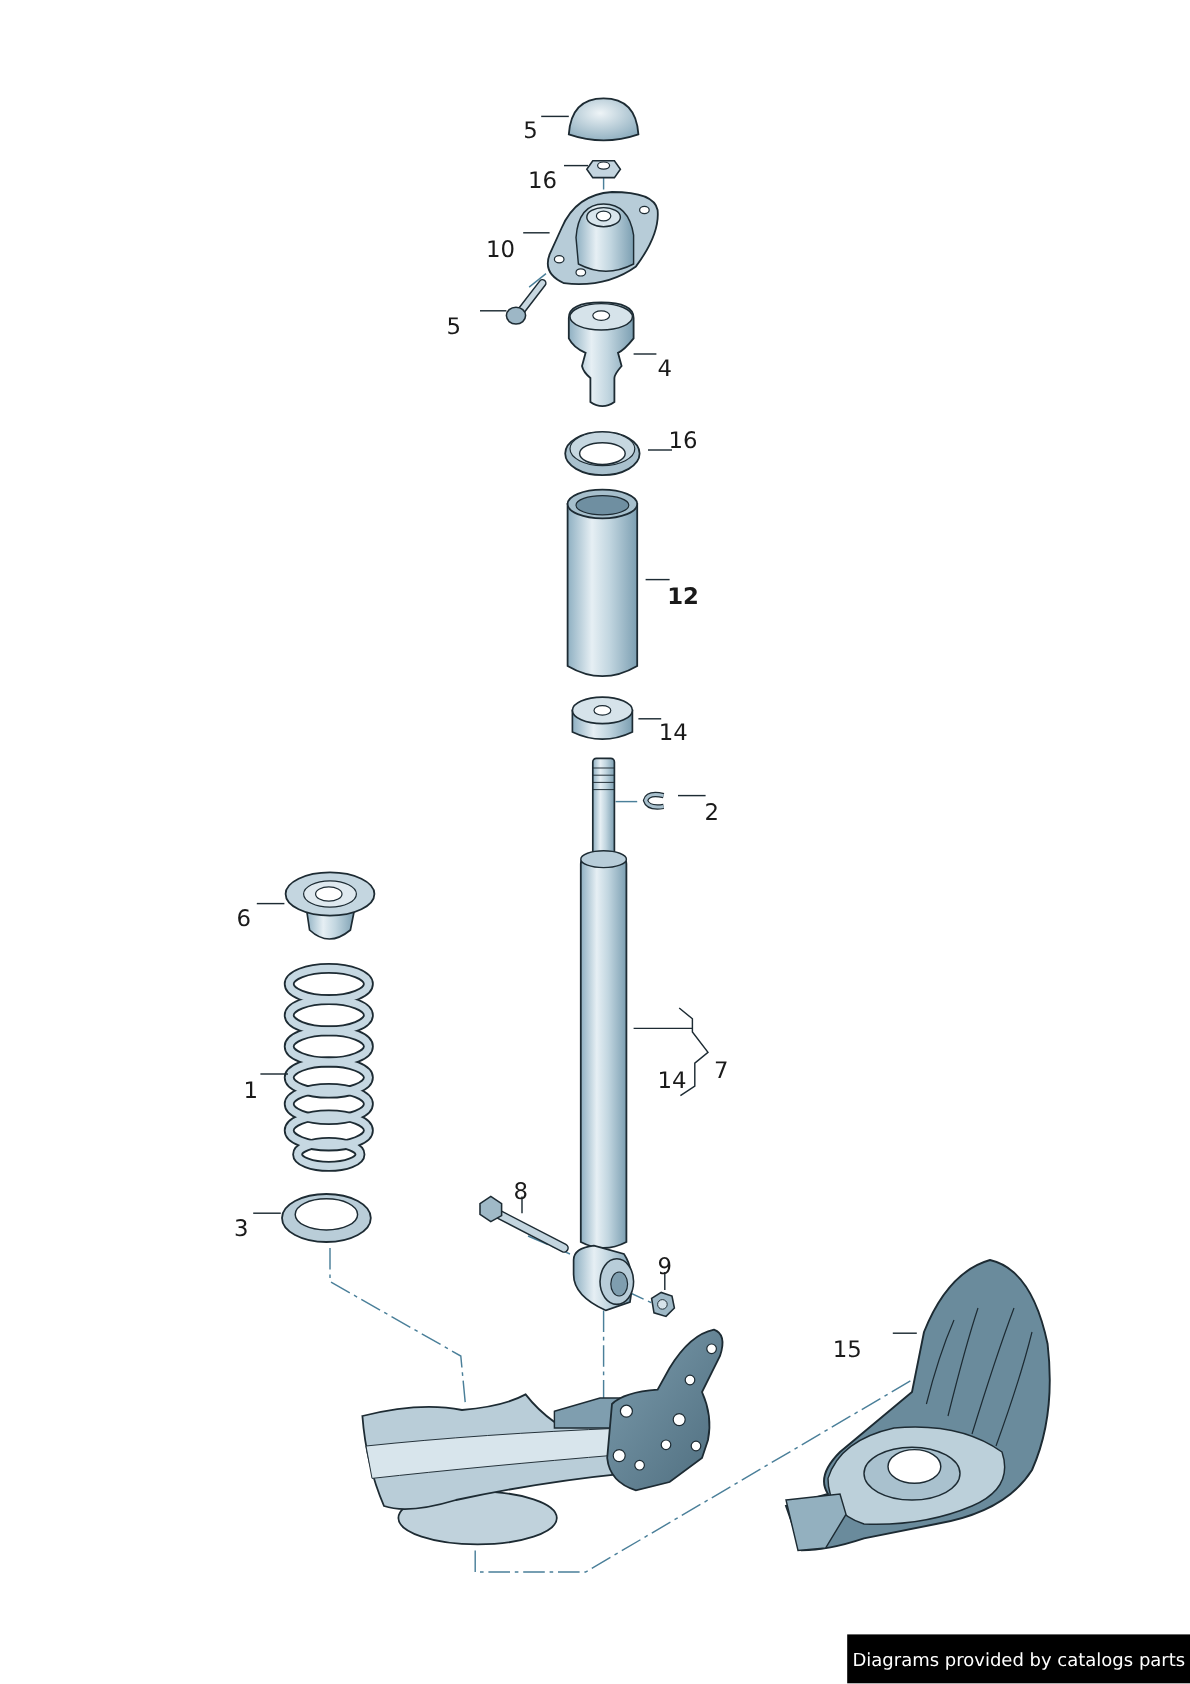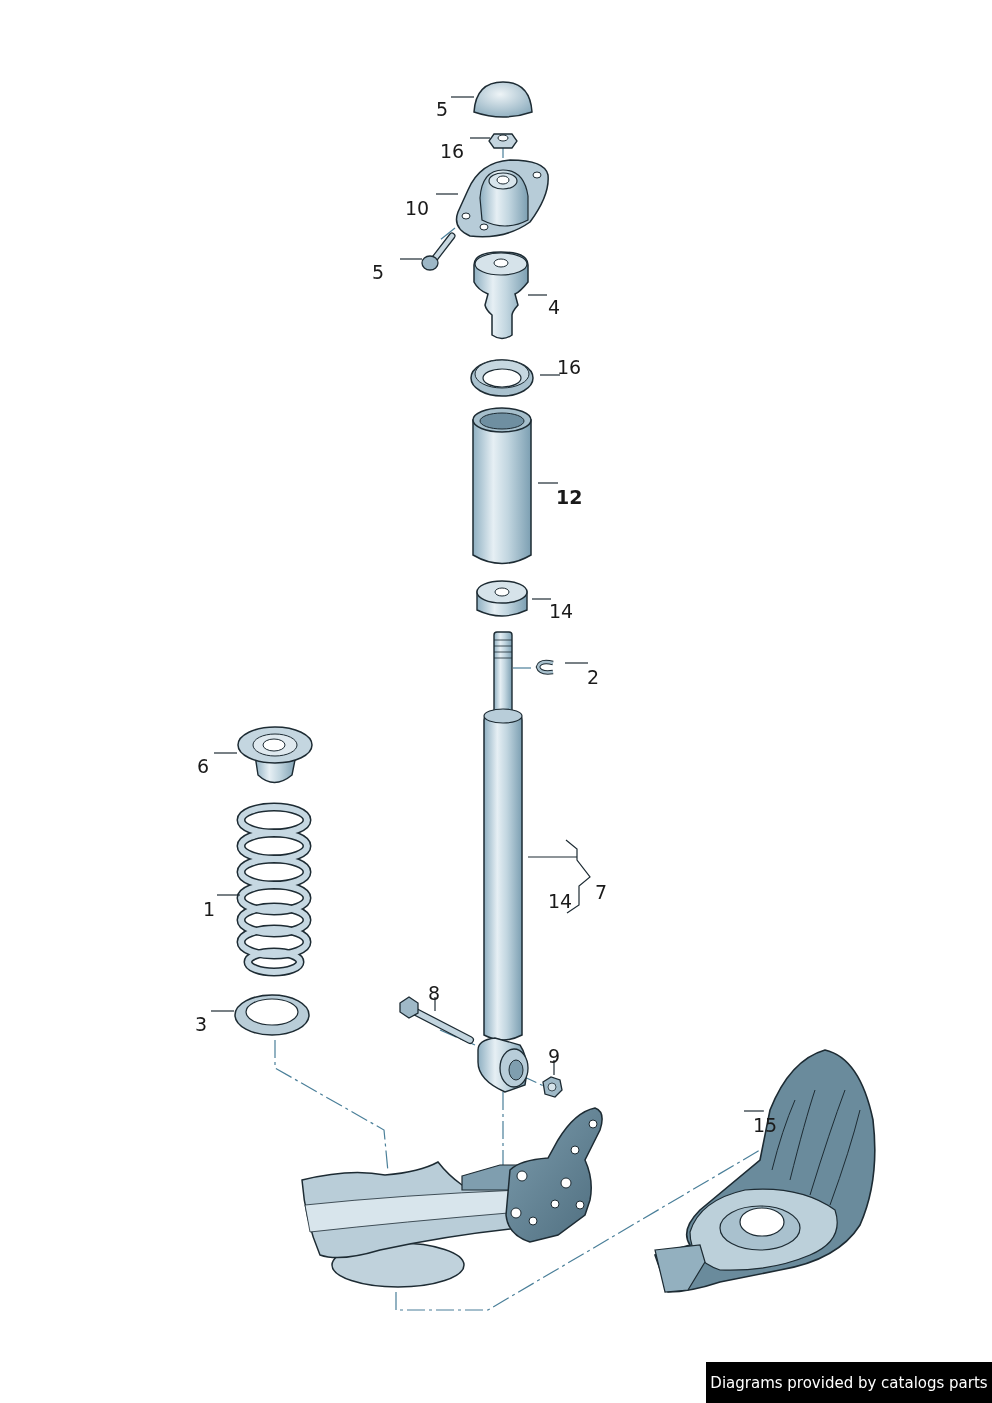--- a/index.html
+++ b/index.html
@@ -217,15 +217,15 @@
 <div class="callout" style="left:556px;top:488px;font-weight:bold;">12</div>
 <div class="callout" style="left:549px;top:602px;">14</div>
 <div class="callout" style="left:587px;top:668px;">2</div>
 <div class="callout" style="left:595px;top:883px;">7</div>
 <div class="callout" style="left:548px;top:892px;">14</div>
 <div class="callout" style="left:197px;top:757px;">6</div>
 <div class="callout" style="left:203px;top:900px;">1</div>
 <div class="callout" style="left:195px;top:1015px;">3</div>
 <div class="callout" style="left:428px;top:984px;">8</div>
 <div class="callout" style="left:548px;top:1047px;">9</div>
-<div class="callout" style="left:753px;top:1116px;">15</div>
+<div class="callout" style="left:694px;top:1116px;">15</div>
 
 <div class="credit">Diagrams provided by catalogs parts</div>
 
 </body></html>

